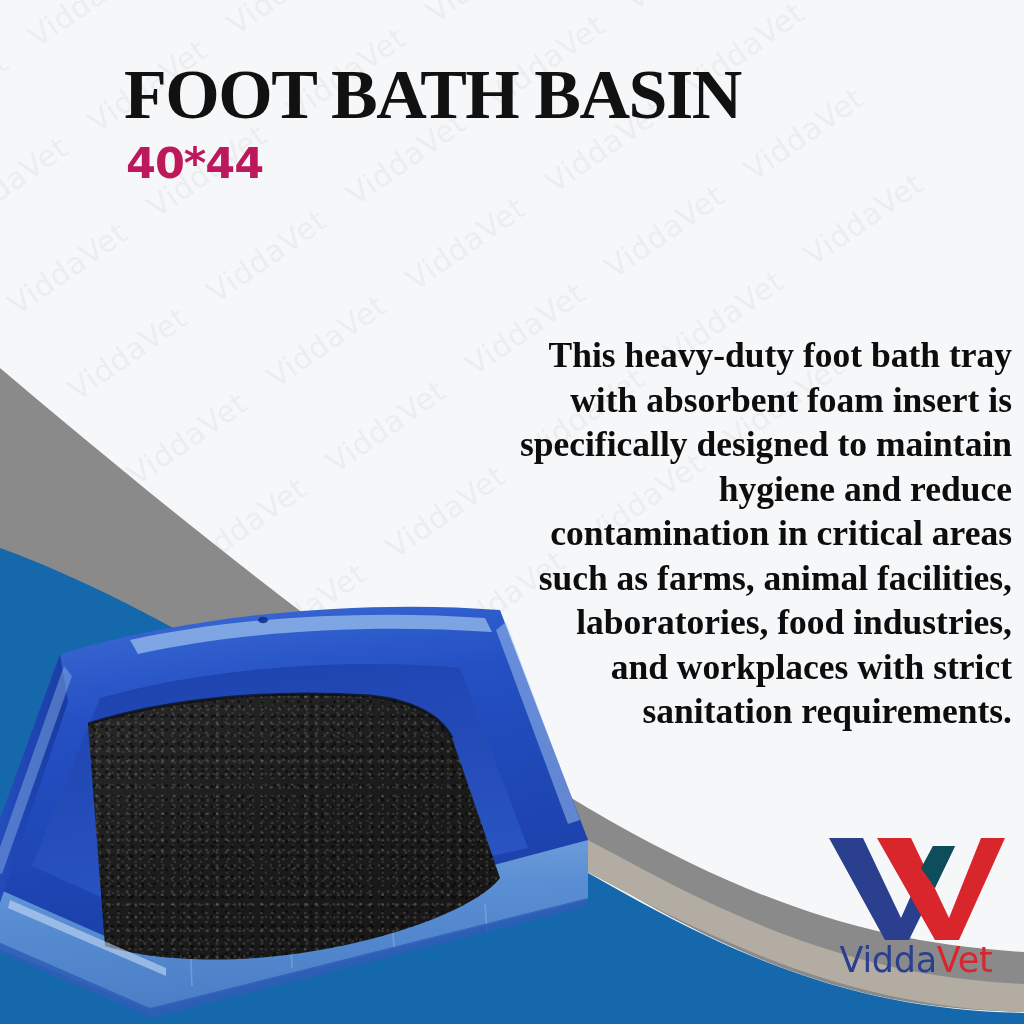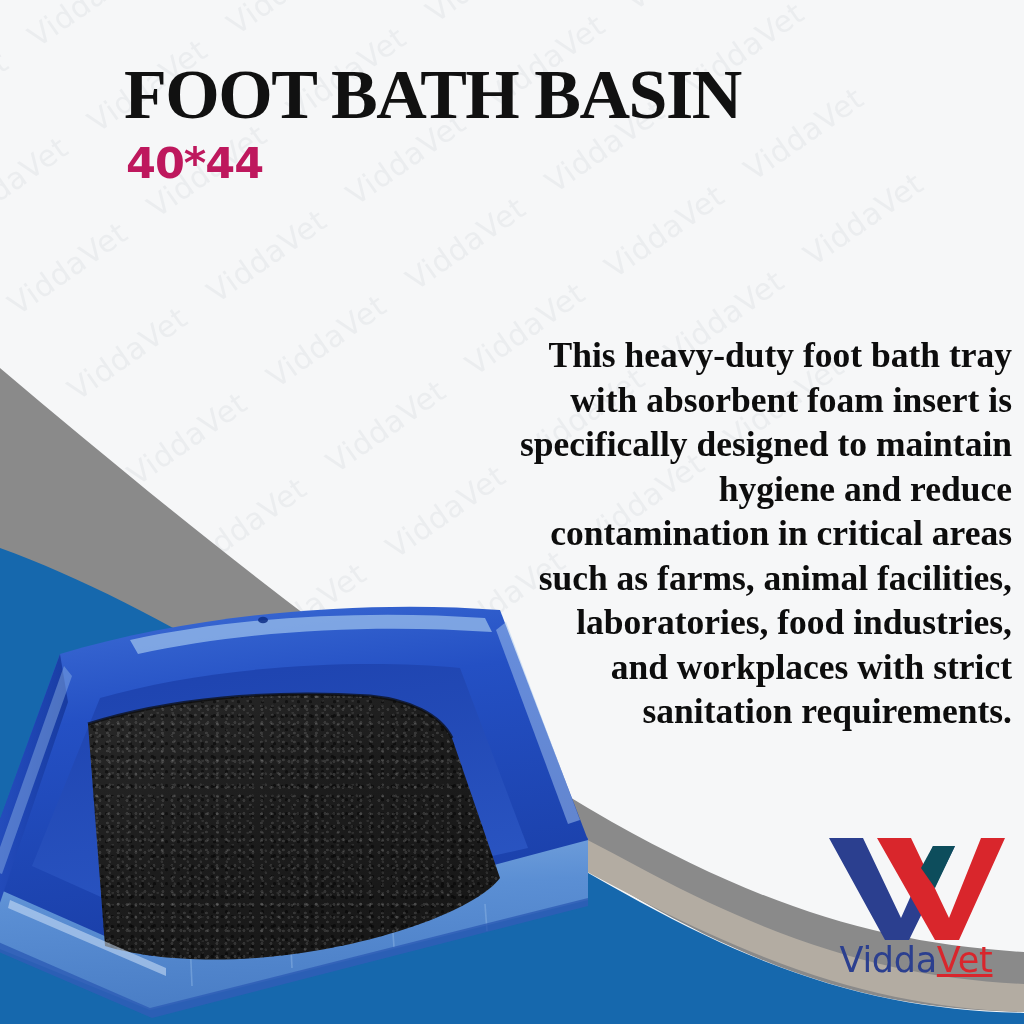--- a/index.html
+++ b/index.html
@@ -128,21 +128,21 @@
   .logo-word {
     display: block;
     margin-top: -4px;
     font-family: "DejaVu Sans", sans-serif;
     font-size: 35px;
     font-weight: 400;
     letter-spacing: -0.3px;
     white-space: nowrap;
   }
   .logo-word .w1 { color: #2b3f8f; }
-  .logo-word .w2 { color: #d9262c; text-decoration: underline; }
+  .logo-word .w2 { color: #d9262c; }
 </style>
 </head>
 <body>
 
 <div id="canvas">
 
   <div class="watermark-layer">
 
     <span class="wm">ViddaVet</span>
     <span class="wm">ViddaVet</span>

